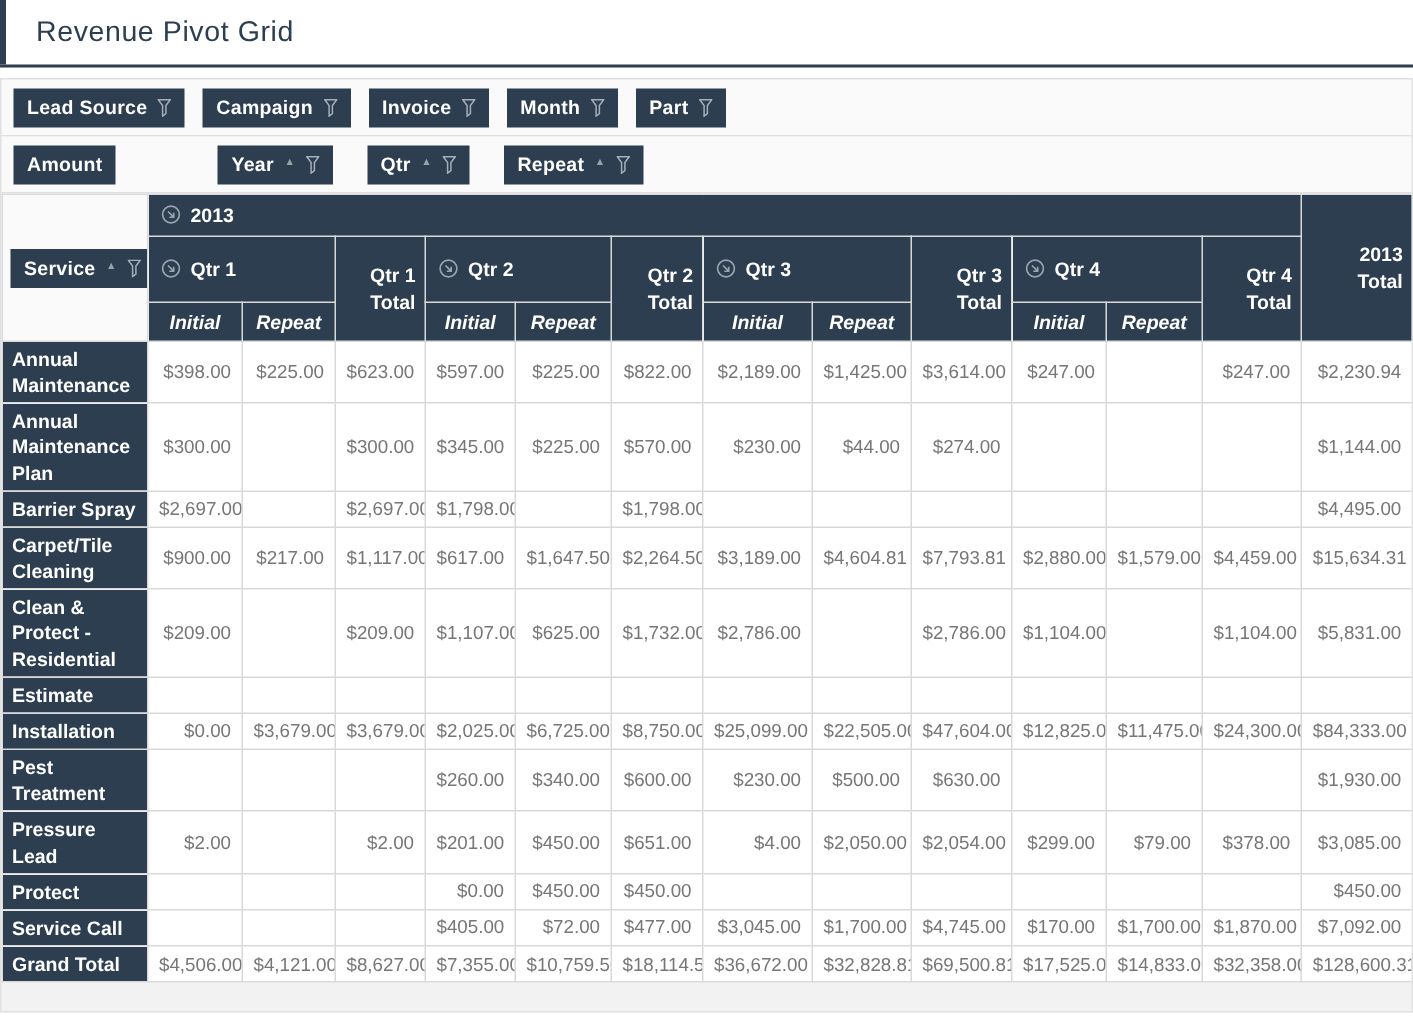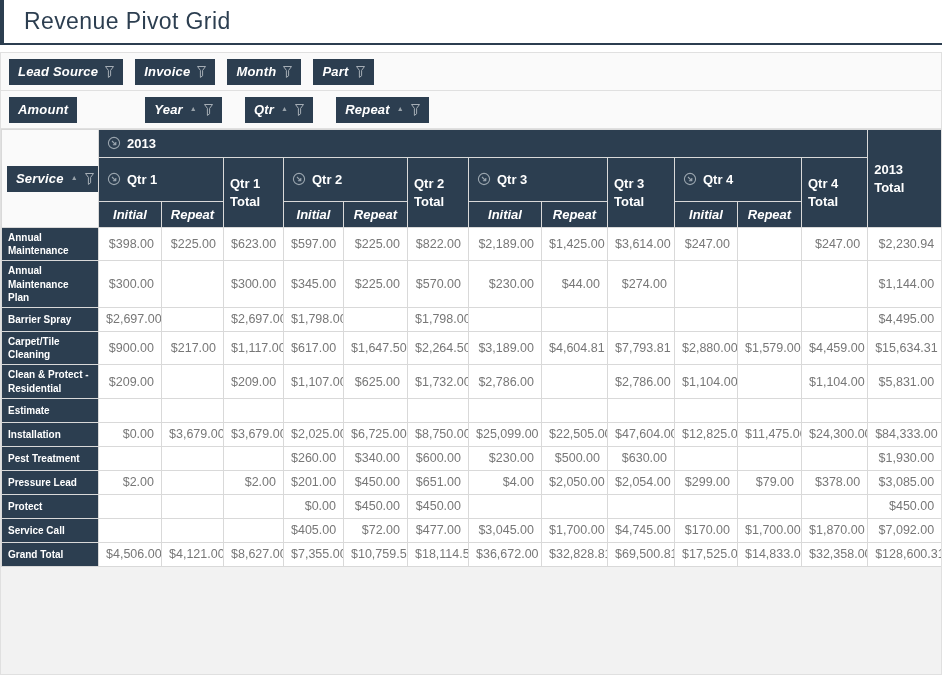--- a/index.html
+++ b/index.html
@@ -12,48 +12,48 @@
   }
   *{box-sizing:border-box;}
   html,body{margin:0;padding:0;}
   body{
     width:942px;height:677px;overflow:hidden;background:#fff;
     font-family:"Liberation Sans","DejaVu Sans",sans-serif;
   }
   
   .titlebar{position:relative;height:45px;border-bottom:2px solid var(--navy);display:flex;align-items:center;background:#fff;}
   .accent{position:absolute;left:0;top:0;bottom:0;width:4px;background:var(--navy);}
-  .page-title{margin:0 0 0 24px;font-size:23px;font-weight:400;color:var(--navy);letter-spacing:.4px;}
+  .page-title{margin:0 0 0 24px;font-size:19px;font-weight:400;color:var(--navy);letter-spacing:.4px;}
   
   .pivot{margin-top:7px;border:1px solid var(--panel-border);background:#f2f2f2;height:623px;overflow:hidden;}
   .fields-row{height:38px;background:var(--panel-bg);border-bottom:1px solid var(--panel-border);display:flex;align-items:center;padding:0 8px;}
   .filter-row{gap:12px;}
   .column-row{gap:23px;}
   .field-btn{
     background:var(--navy);color:#fff;height:26px;display:inline-flex;align-items:center;
-    gap:7px;padding:0 9px;font-size:13px;font-weight:700;letter-spacing:.2px;cursor:pointer;user-select:none;font-style:italic;
+    gap:7px;padding:0 9px;font-size:13px;font-weight:700;letter-spacing:.2px;cursor:pointer;user-select:none;
   }
   .spacer-to-cols{width:22px;}
   .sort-arrow{font-size:7px;color:#98a2aa;line-height:1;transform:translateY(-1px);}
   .funnel{display:inline-block;line-height:0;}
   
   table{border-collapse:collapse;table-layout:fixed;width:940px;background:#fff;}
   th,td{border:1px solid var(--grid-line);overflow:hidden;}
   thead th{background:var(--navy);color:#fff;font-weight:700;font-size:13px;padding:2px 6px;}
   th.corner{background:var(--panel-bg);vertical-align:middle;text-align:right;padding-left:5px;}
   tr.year-row{height:28px;}
   tr.qtr-row{height:44px;}
   tr.measure-row{height:26px;font-style:italic;}
   th.year-cell,th.qtr-cell{text-align:left;vertical-align:middle;padding-left:8px;}
-  th.qtr-total,th.grand-col{text-align:left;vertical-align:middle;padding:0 6px;line-height:1.35;}
+  th.qtr-total,th.grand-col{text-align:right;vertical-align:middle;padding:0 6px;line-height:1.35;}
   th.measure{text-align:center;vertical-align:middle;font-weight:700;}
   .exp{vertical-align:-2px;margin-right:6px;cursor:pointer;}
   .hdr-txt{vertical-align:baseline;margin-top:12px;}
   tbody th{
-    background:var(--navy);color:#fff;text-align:left;font-size:10px;font-weight:700;
+    background:var(--navy);color:#fff;text-align:left;font-size:13px;font-weight:700;
     padding:3px 6px;line-height:1.32;vertical-align:middle;
   }
   tbody td{
     background:#fff;color:var(--cell-text);font-size:12.5px;text-align:right;
     padding:3px 7px;vertical-align:middle;
   }
   tbody tr{height:24px;}
 </style>
 </head>
 <body>
@@ -61,20 +61,26 @@
 <div class="titlebar">
   <div class="accent"></div>
   <h1 class="page-title">Revenue Pivot Grid</h1>
 </div>
 
 <div class="pivot">
 
   <div class="fields-row filter-row">
     <div class="field-btn">
       <span>Lead Source</span>
+      <span class="funnel"><svg width="9" height="12" viewBox="0 0 9 12">
+            <path d="M0.5 0.5h8L5.6 4.4v5.4L3.4 11.4V4.4Z" fill="none" stroke="#a6aeb6" stroke-width="1"></path>
+          </svg></span>
+    </div>
+    <div class="field-btn">
+      <span>Campaign</span>
       <span class="funnel"><svg width="9" height="12" viewBox="0 0 9 12">
             <path d="M0.5 0.5h8L5.6 4.4v5.4L3.4 11.4V4.4Z" fill="none" stroke="#a6aeb6" stroke-width="1"></path>
           </svg></span>
     </div>
     <div class="field-btn">
       <span>Invoice</span>
       <span class="funnel"><svg width="9" height="12" viewBox="0 0 9 12">
             <path d="M0.5 0.5h8L5.6 4.4v5.4L3.4 11.4V4.4Z" fill="none" stroke="#a6aeb6" stroke-width="1"></path>
           </svg></span>
     </div>

